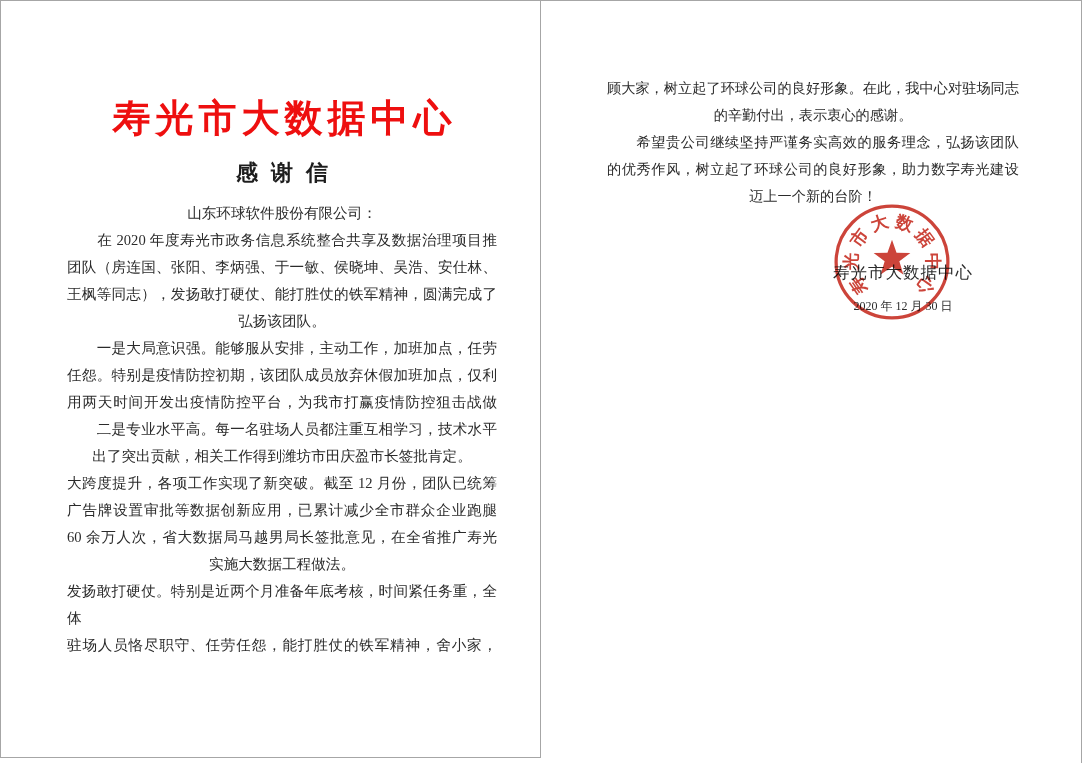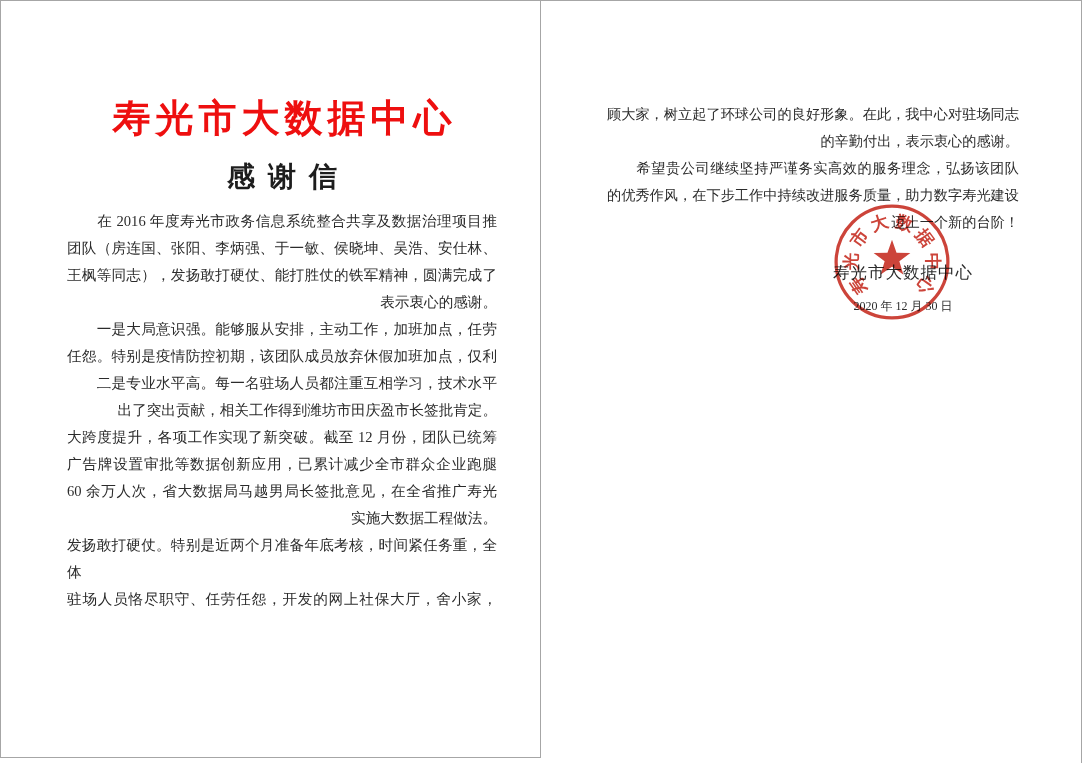--- a/index.html
+++ b/index.html
@@ -4,72 +4,74 @@
 <style>
   html,body{margin:0;padding:0;background:#ffffff;}
   body{width:1082px;height:763px;overflow:hidden;
        font-family:"Liberation Serif","DejaVu Serif",serif;
        color:var(--ink,#2b2b2b);}
   .doc{display:flex;width:1082px;height:763px;position:relative;}
   .page{background:#fff;box-sizing:border-box;position:relative;}
   .page-left{width:541px;height:758px;border:1px solid var(--page_border,#a6a6a6);}
   .page-right{width:541px;height:790px;border:1px solid var(--page_border,#a6a6a6);border-left:none;}
   .inner1{padding:0 43px 0 66px;}
-  .inner2{padding:100px 62px 0 66px;}
+  .inner2{padding:74px 62px 0 66px;}
   .org-title{margin-top:97px;font-size:38px;font-weight:bold;line-height:1.1;
              color:var(--title_red,#ee0f0f);text-align:center;letter-spacing:5px;text-indent:5px;}
-  .subject{margin-top:18px;font-size:28px;font-weight:bold;text-align:center;
+  .subject{margin-top:18px;font-size:22px;font-weight:bold;text-align:center;
            letter-spacing:13px;text-indent:13px;color:#1d1d1d;}
   .bodytext{margin-top:12px;}
-  .line{font-size:14.6px;line-height:27px;white-space:nowrap;text-align:right;color:var(--ink,#2b2b2b);}
+  .line{font-size:14.6px;line-height:27px;white-space:nowrap;text-align:center;color:var(--ink,#2b2b2b);}
   .page-right .line{font-size:14.2px;white-space:normal;}
   .fill{white-space:normal;text-align:justify;text-align-last:justify;text-justify:inter-character;}
   .sig-block{position:absolute;left:282px;top:262px;width:160px;text-align:center;}
   .sig-name{font-size:16.5px;line-height:20px;margin-bottom:13px;letter-spacing:1px;}
   .sig-date{font-size:12px;line-height:20px;}
   .seal{position:absolute;left:288px;top:198px;width:126px;height:126px;
         mix-blend-mode:multiply;opacity:.87;}
   .seal-char{font-size:17px;font-weight:bold;fill:var(--seal_red,#c9342a);
              font-family:"Liberation Serif","DejaVu Serif",serif;}
 </style>
 </head>
 <body>
 
 <div class="doc">
 
   <div class="page page-left">
     <div class="inner1">
       <div class="org-title">寿光市大数据中心</div>
       <div class="subject">感谢信</div>
       <div class="bodytext">
-          <div class="line fill">　　在 2016 年度寿光市政务信息系统整合共享及数据治理项目推</div>
+          <div class="line">山东环球软件股份有限公司：</div>
+          <div class="line fill">　　在 2020 年度寿光市政务信息系统整合共享及数据治理项目推</div>
           <div class="line fill">团队（房连国、张阳、李炳强、于一敏、侯晓坤、吴浩、安仕林、</div>
           <div class="line fill">王枫等同志），发扬敢打硬仗、能打胜仗的铁军精神，圆满完成了</div>
-          <div class="line">表示衷心的感谢。</div>
+          <div class="line">弘扬该团队。</div>
           <div class="line fill">　　一是大局意识强。能够服从安排，主动工作，加班加点，任劳</div>
           <div class="line fill">任怨。特别是疫情防控初期，该团队成员放弃休假加班加点，仅利</div>
+          <div class="line fill">用两天时间开发出疫情防控平台，为我市打赢疫情防控狙击战做</div>
           <div class="line fill">　　二是专业水平高。每一名驻场人员都注重互相学习，技术水平</div>
           <div class="line">出了突出贡献，相关工作得到潍坊市田庆盈市长签批肯定。</div>
           <div class="line fill">大跨度提升，各项工作实现了新突破。截至 12 月份，团队已统筹</div>
           <div class="line fill">广告牌设置审批等数据创新应用，已累计减少全市群众企业跑腿</div>
           <div class="line fill">60 余万人次，省大数据局马越男局长签批意见，在全省推广寿光</div>
           <div class="line">实施大数据工程做法。</div>
           <div class="line fill">发扬敢打硬仗。特别是近两个月准备年底考核，时间紧任务重，全体</div>
-          <div class="line fill">驻场人员恪尽职守、任劳任怨，开发的网上社保大厅，舍小家，</div>
+          <div class="line fill">驻场人员恪尽职守、任劳任怨，能打胜仗的铁军精神，舍小家，</div>
         </div>
     </div>
   </div>
 
   <div class="page page-right">
     <div class="inner2">
       <div>
           <div class="line fill">顾大家，树立起了环球公司的良好形象。在此，我中心对驻场同志</div>
           <div class="line">的辛勤付出，表示衷心的感谢。</div>
           <div class="line fill">　　希望贵公司继续坚持严谨务实高效的服务理念，弘扬该团队</div>
-          <div class="line fill">的优秀作风，在下步工作中持续改进服务质量，助力数字寿光建设</div>
+          <div class="line fill">的优秀作风，树立起了环球公司的良好形象，助力数字寿光建设</div>
           <div class="line">迈上一个新的台阶！</div>
         </div>
     </div>
 
     <div class="sig-block">
       <div class="sig-name">寿光市大数据中心</div>
       <div class="sig-date">2020 年 12 月 30 日</div>
     </div>
 
     <svg class="seal" viewBox="0 0 124 124" width="126" height="126" xmlns="http://www.w3.org/2000/svg">

